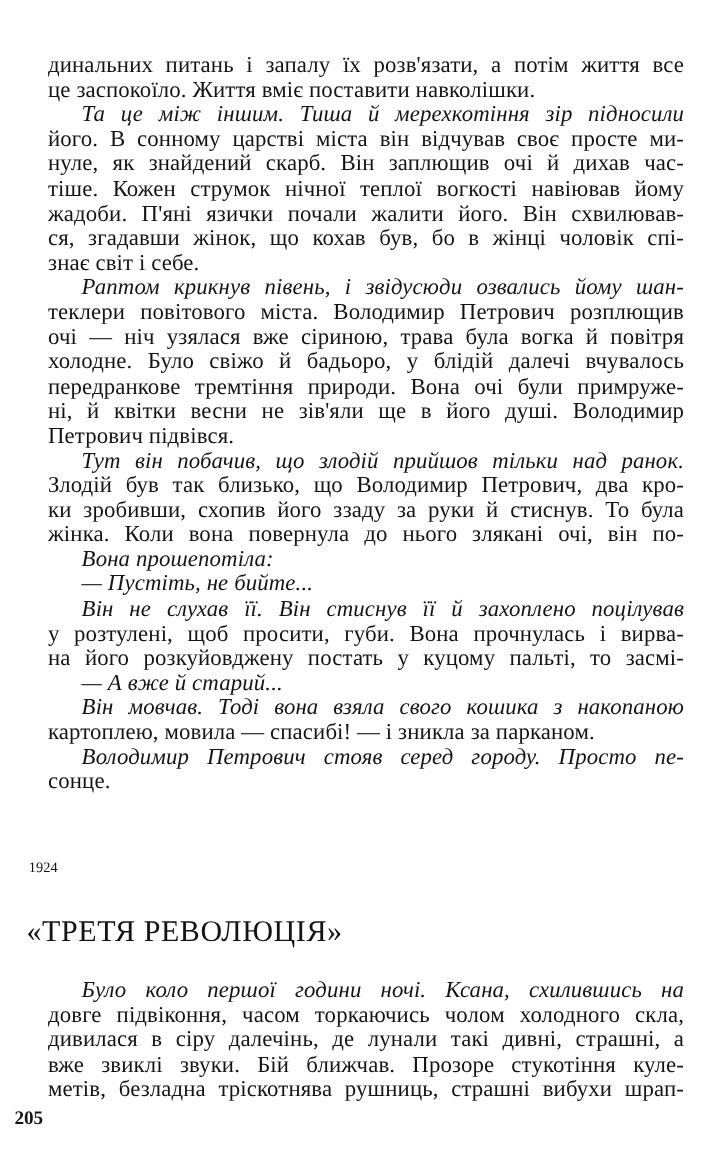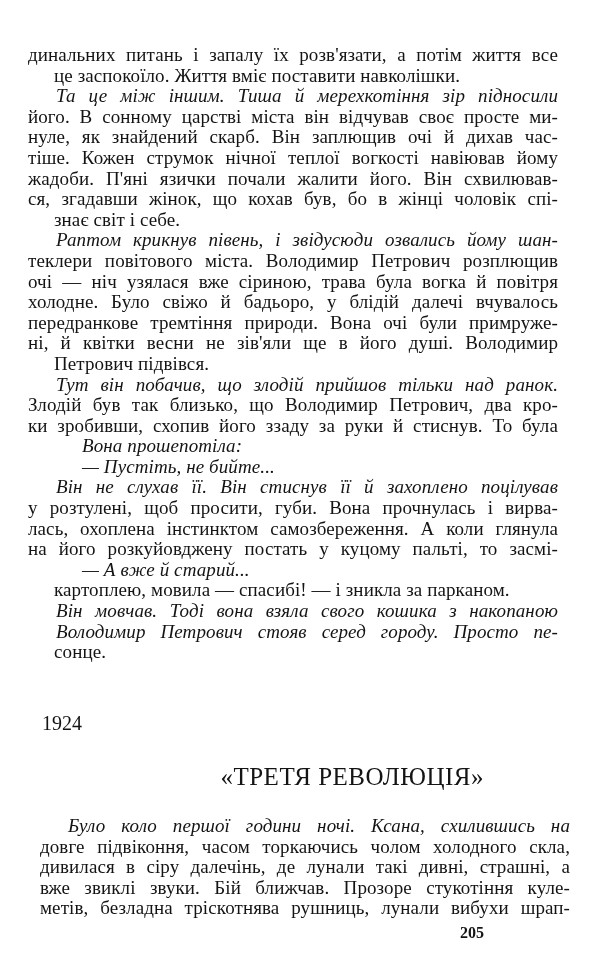--- a/index.html
+++ b/index.html
@@ -16,65 +16,64 @@
       font-family: "Liberation Serif", "DejaVu Serif", serif;
     }
     .page {
       position: absolute;
       left: 0; top: 0;
       width: 600px;
       height: 962px;
     }
     .text-block {
       position: absolute;
-      left: 28px;
+      left: 40px;
       width: 530px;
     }
     .line {
       height: 20.6px;
       line-height: 20.6px;
       font-size: 19px;
       white-space: nowrap;
       text-align: justify;
       text-align-last: justify;
       letter-spacing: 0.1px;
     }
     .line.last {
       text-align-last: left;
-      margin-left: 26px;
     }
     .line.indent {
       padding-left: 28px;
       font-style: italic;
     }
     .date {
       position: absolute;
-      left: 42px;
+      left: 24px;
       top: 713px;
-      font-size: 20px;
+      font-size: 12px;
       line-height: 20px;
     }
     .title {
       position: absolute;
       left: 0;
       width: 484px;
       top: 762px;
-      text-align: right;
+      text-align: left;
       font-size: 25px;
       line-height: 30px;
       letter-spacing: 0.5px;
       padding-left: 22px;
       box-sizing: border-box;
     }
     .page-number {
       position: absolute;
       left: 0;
       width: 484px;
       top: 923px;
-      text-align: right;
+      text-align: left;
       font-size: 16px;
       line-height: 20px;
       font-weight: bold;
       padding-left: 12px;
       box-sizing: border-box;
     }
   </style>
 </head>
 <body>
 
@@ -93,40 +92,40 @@
     <div class="line indent">Раптом крикнув півень, і звідусюди озвались йому шан-</div>
     <div class="line">теклери повітового міста. Володимир Петрович розплющив</div>
     <div class="line">очі — ніч узялася вже сіриною, трава була вогка й повітря</div>
     <div class="line">холодне. Було свіжо й бадьоро, у блідій далечі вчувалось</div>
     <div class="line">передранкове тремтіння природи. Вона очі були примруже-</div>
     <div class="line">ні, й квітки весни не зів'яли ще в його душі. Володимир</div>
     <div class="line last">Петрович підвівся.</div>
     <div class="line indent">Тут він побачив, що злодій прийшов тільки над ранок.</div>
     <div class="line">Злодій був так близько, що Володимир Петрович, два кро-</div>
     <div class="line">ки зробивши, схопив його ззаду за руки й стиснув. То була</div>
+    <div class="line">жінка. Коли вона повернула до нього злякані очі, він по-</div>
     <div class="line indent last">Вона прошепотіла:</div>
     <div class="line indent last">— Пустіть, не бийте...</div>
     <div class="line indent">Він не слухав її. Він стиснув її й захоплено поцілував</div>
     <div class="line">у розтулені, щоб просити, губи. Вона прочнулась і вирва-</div>
-    <div class="line">лась, охоплена інстинктом самозбереження. А коли глянула</div>
     <div class="line">на його розкуйовджену постать у куцому пальті, то засмі-</div>
     <div class="line indent last">— А вже й старий...</div>
+    <div class="line indent">Він мовчав. Тоді вона взяла свого кошика з накопаною</div>
     <div class="line last">картоплею, мовила — спасибі! — і зникла за парканом.</div>
-    <div class="line indent">Він мовчав. Тоді вона взяла свого кошика з накопаною</div>
     <div class="line indent">Володимир Петрович стояв серед городу. Просто пе-</div>
     <div class="line last">сонце.</div>
   </div>
 
   <div class="date">1924</div>
 
   <div class="title">«ТРЕТЯ РЕВОЛЮЦІЯ»</div>
 
-  <div class="text-block" style="top:816px;margin-left:12px;">
+  <div class="text-block" style="top:816px;">
     <div class="line indent">Було коло першої години ночі. Ксана, схилившись на</div>
     <div class="line">довге підвіконня, часом торкаючись чолом холодного скла,</div>
     <div class="line">дивилася в сіру далечінь, де лунали такі дивні, страшні, а</div>
     <div class="line">вже звиклі звуки. Бій ближчав. Прозоре стукотіння куле-</div>
-    <div class="line">метів, безладна тріскотнява рушниць, лунали вибухи шрап-</div>
+    <div class="line">метів, безладна тріскотнява рушниць, страшні вибухи шрап-</div>
   </div>
 
   <div class="page-number">205</div>
 
 </div>
 
 </body></html>

